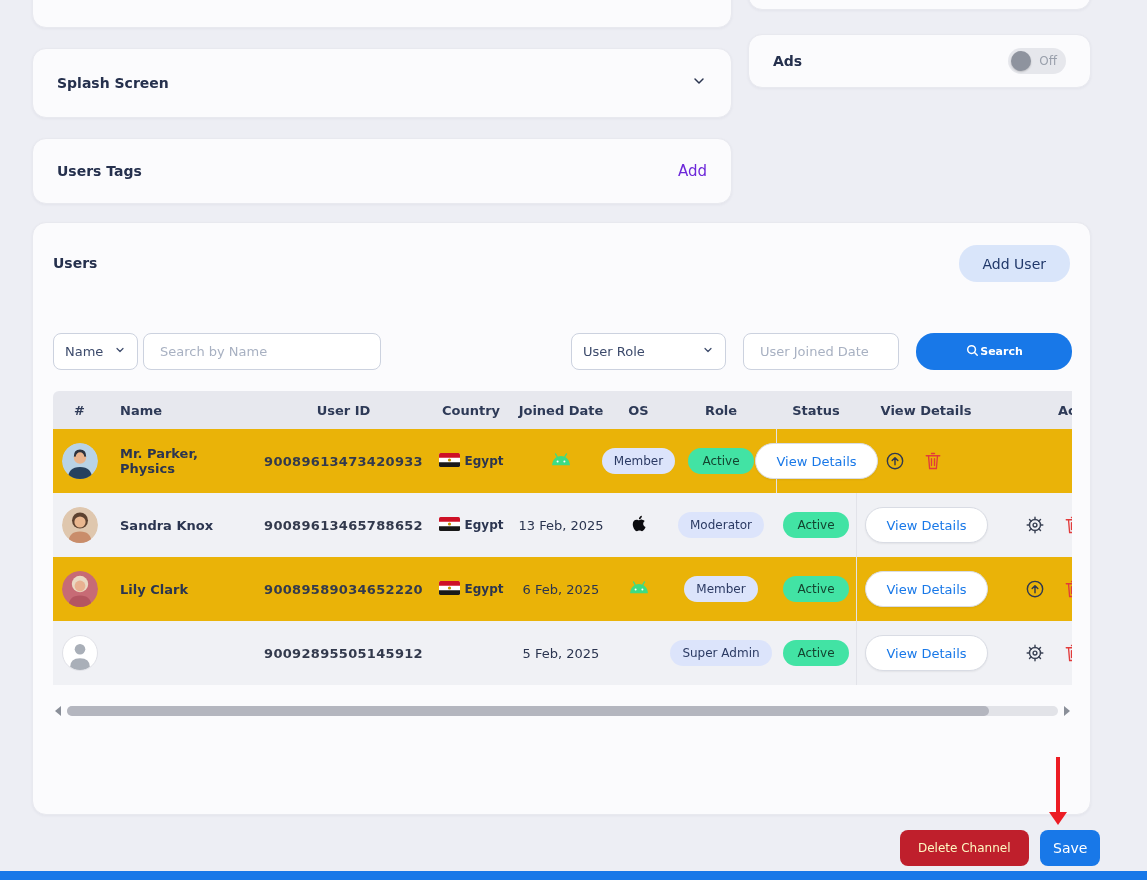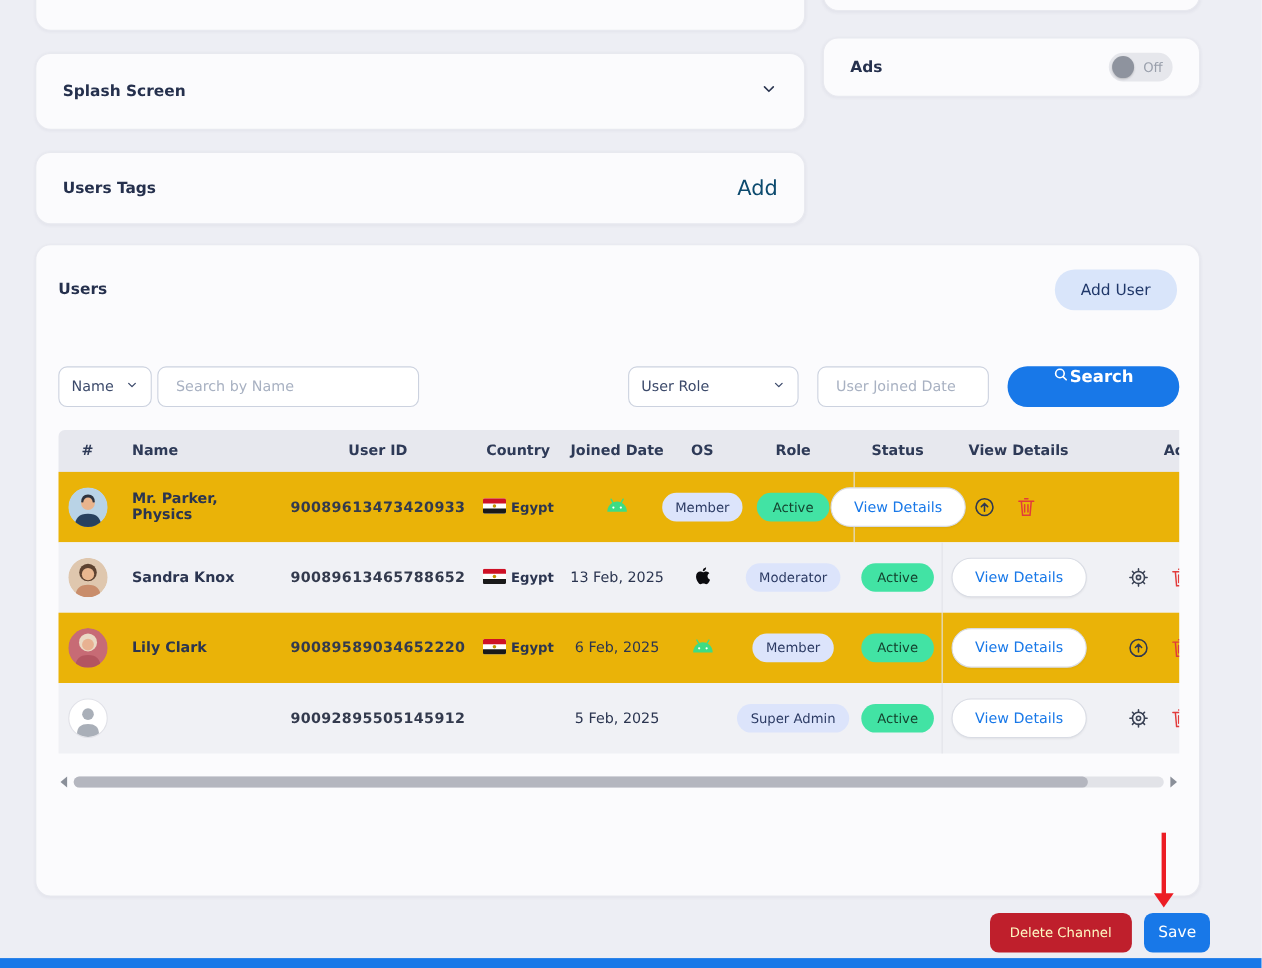--- a/index.html
+++ b/index.html
@@ -33,21 +33,21 @@
          display:flex; align-items:center; justify-content:space-between; padding:0 24px; }
   .toggle { width:58px; height:26px; border-radius:13px; background:#e6e7ec;
             display:flex; align-items:center; position:relative; cursor:pointer; }
   .knob { position:absolute; left:3px; top:3px; width:20px; height:20px; border-radius:50%;
           background:#8e939e; box-shadow:0 1px 2px rgba(0,0,0,.2); }
   .toggle-label { margin-left:auto; margin-right:9px; font-size:12px; color:#9aa0ac; }
 
   
   .tags { left:32px; top:138px; width:700px; height:66px;
           display:flex; align-items:center; justify-content:space-between; padding:0 24px; }
-  .add-link { font-size:19px; color:#0c4a6e; cursor:pointer; }
+  .add-link { font-size:15px; color:#6d28d9; cursor:pointer; }
 
   
   .users { left:32px; top:222px; width:1059px; height:593px; }
   .users-title { position:absolute; left:20px; top:32px; }
   .add-user-btn { position:absolute; right:20px; top:22px; height:37px; padding:0 24px;
                   background:#d9e5fa; color:#20386a; border:none; border-radius:18px;
                   font-size:14px; font-family:inherit; cursor:pointer; }
 
   
   .filters { position:absolute; left:20px; top:110px; width:1019px; height:37px; }
@@ -57,23 +57,23 @@
   }
   .select { display:flex; align-items:center; justify-content:space-between; padding:0 11px; cursor:pointer; }
   .tinput { padding:0 16px; font-family:inherit; }
   .tinput::placeholder { color:#a8b1c2; }
   .f-name   { left:0;    width:85px; }
   .f-search { left:90px;  width:238px; }
   .f-status { left:345px; width:155px; }
   .f-role   { left:518px; width:155px; }
   .f-joined { left:690px; width:156px; }
   .search-btn { position:absolute; left:863px; width:156px; height:37px;
-                display:flex; justify-content:center; 
+                display:flex; align-items:center; justify-content:center; 
                 background:#1878e8; color:#fff; border:none; border-radius:18px;
-                font-size:15px; font-weight:700; font-family:inherit; cursor:pointer; }
+                font-size:11px; font-weight:700; font-family:inherit; cursor:pointer; }
 
   
   .table-wrap { position:absolute; left:20px; top:168px; width:1019px; height:296px; overflow:hidden; }
   .thead, .trow {
     display:grid;
     grid-template-columns:53px 150px 175px 80px 100px 55px 110px 80px 140px 150px;
     align-items:stretch; width:1093px;
   }
   .thead { height:38px; background:#e7e8ee; border-radius:6px 6px 0 0;
            font-size:13px; font-weight:700; color:#2e3a57; }

